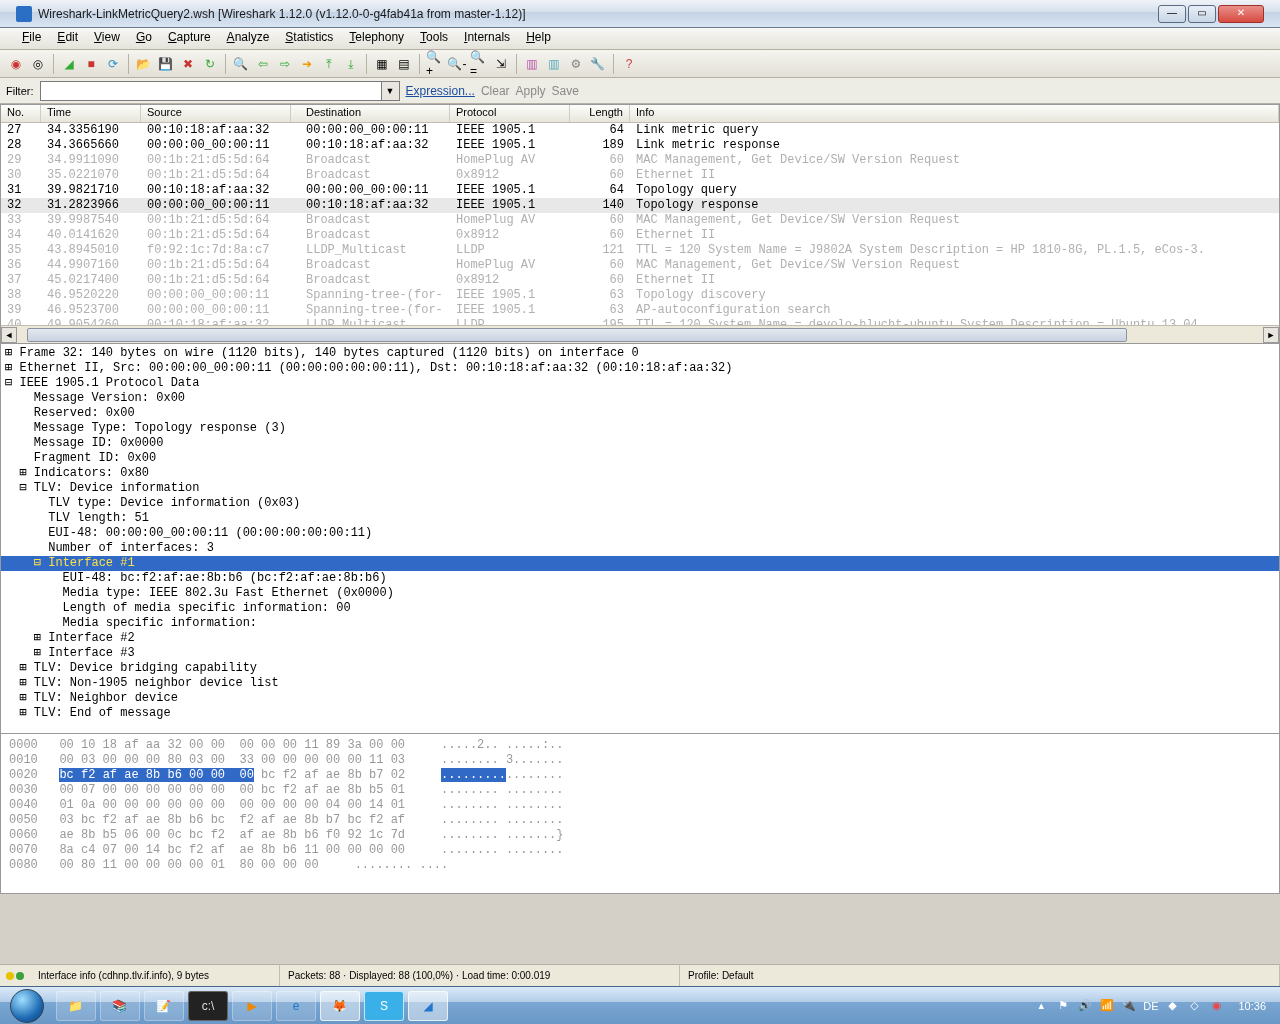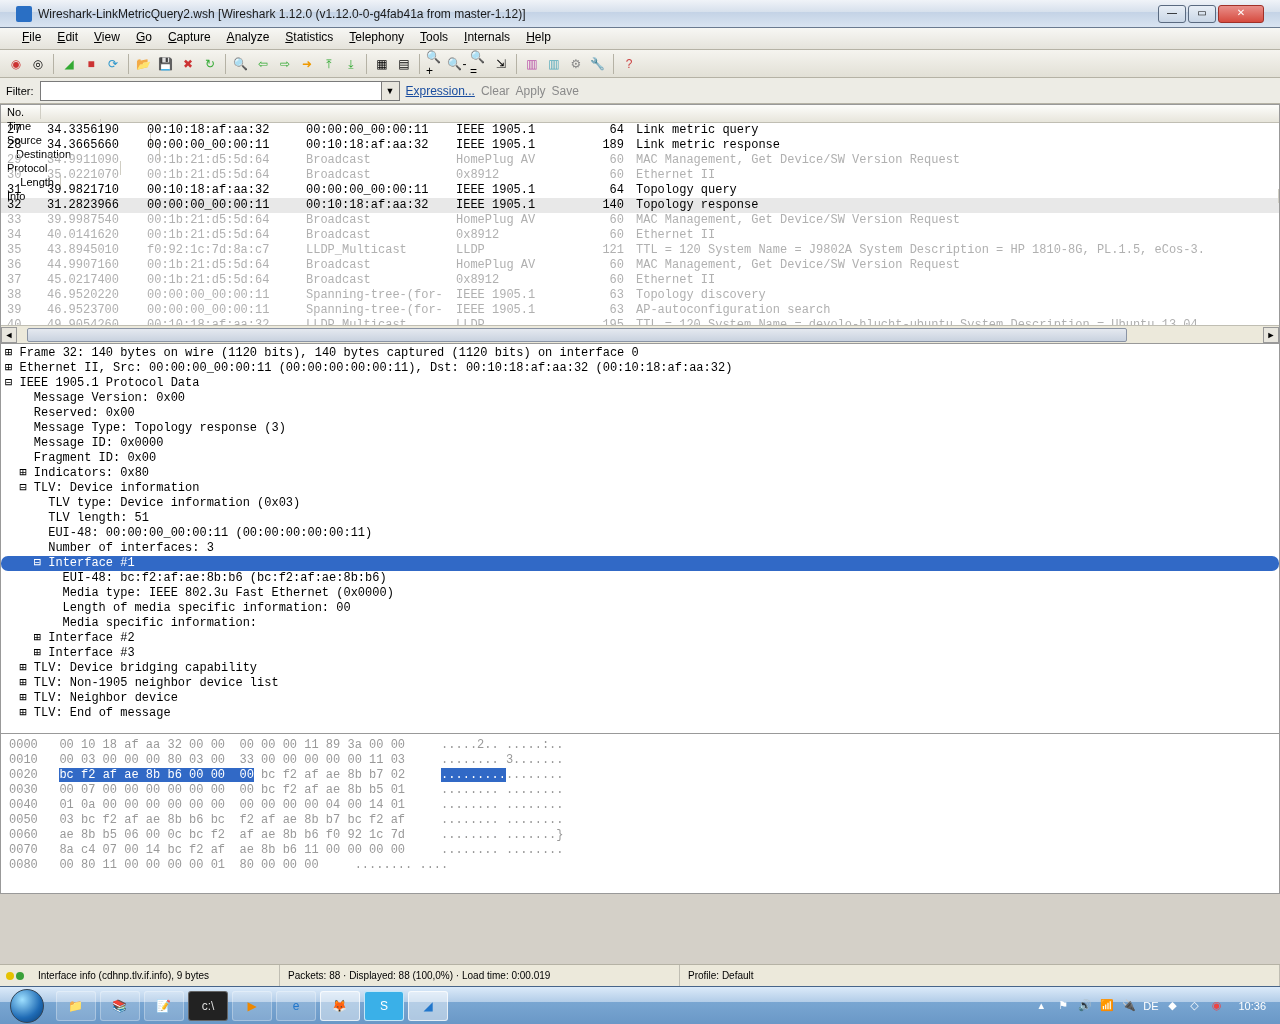--- a/index.html
+++ b/index.html
@@ -16,34 +16,34 @@
 .tool-btn { width: 20px; height: 20px; border: 1px solid transparent; border-radius:2px; display:flex; align-items:center; justify-content:center; font-size:12px; cursor:pointer;}
 .tool-sep { width:1px; height:20px; background:#b5b2a5; margin:0 3px;}
 .filterbar { background: #edece5; height: 26px; display:flex; align-items:center; padding: 2px 6px; gap:6px; border-bottom:1px solid #b5b2a5;}
 .filterbar label { font-size:11px;}
 .filter-input { flex: 0 0 360px; display:flex;}
 .filter-input input { flex:1; height:20px; border:1px solid #7a7a7a; padding:0 4px; font-size:11px;}
 .filter-input .dd { width:18px; height:20px; border:1px solid #7a7a7a; border-left:none; background:#e8e6de; text-align:center; line-height:18px; font-size:9px; cursor:pointer;}
 .filter-link { color:#1a4ea0; cursor:pointer; font-size:12px; text-decoration:underline;}
 .filter-link.dim { color:#8a8a8a; text-decoration:none; }
 .packet-list-wrap { background:white; border:1px solid #999; height: 240px; overflow:hidden; position:relative; }
-.packet-header { display:flex; background:linear-gradient(to bottom,#fdfdfb,#e7e5db); border-bottom:1px solid #c0beb3; height:18px; font-size:11px;flex-direction:column;}
+.packet-header { display:flex; background:linear-gradient(to bottom,#fdfdfb,#e7e5db); border-bottom:1px solid #c0beb3; height:18px; font-size:11px;}
 .packet-header div { padding:1px 6px; border-right:1px solid #d0cec4;}
 .col-no { width:40px;} .col-time{width:100px;} .col-src{width:150px;} .col-dst{width:150px;margin-left:9px;} .col-proto{width:120px;} .col-len{width:60px; text-align:right;} .col-info{flex:1;}
 .packet-rows { font-family: "Courier New", monospace; font-size: 12px; height: 202px; overflow:hidden;}
 .prow { display:flex; white-space:pre; height:15px; line-height:15px;}
 .prow > div { padding: 0 6px; overflow:hidden;}
 .prow.dim { color:#b0b0b0;}
 .prow.dark { color:#000;}
 .prow.sel { background:#e8e8e8;}
 .hsbar { height:18px; background:#ece9db; border-top:1px solid #c0beb3; display:flex; align-items:center;}
 .hsbar .thumb{ height:14px; background:linear-gradient(to bottom,#e5e9f0,#c9d2df); border:1px solid #8a94a5; border-radius:2px; margin-left:10px; width:1100px;}
 .hsbar .arrow{ width:16px; height:16px; border:1px solid #999; background:#e8e6de; text-align:center; font-size:9px; line-height:14px; cursor:pointer;}
 .details-pane { background:white; border:1px solid #999; border-top:none; height:390px; overflow:auto; font-family:"Courier New", monospace; font-size:12px; padding:2px 4px; line-height:15px; white-space:pre;}
-.details-pane .selrow { background:#3169c6; color:#ffffff; display:block; margin-left:-4px; margin-right:-4px; padding-left:4px;border-radius:7px;}
+.details-pane .selrow { background:#3169c6; color:#fde047; display:block; margin-left:-4px; margin-right:-4px; padding-left:4px;}
 .bytes-pane { background:white; border:1px solid #999; border-top:none; height:160px; font-family:"Courier New", monospace; font-size:12px; padding:4px 8px; line-height:15px; color:#999;}
 .bytes-pane .hl { background:#3169c6; color:white;}
 .bytes-pane .hl-ascii { background:#3169c6; color:white;}
 .bline { white-space:pre;}
 .statusbar { position:absolute; bottom:38px; left:0; right:0; height:22px; background:#ece9db; border-top:1px solid #b5b2a5; display:flex; align-items:center; font-size:10px;}
 .status-seg { border-right:1px solid #c0beb3; padding:0 8px; height:100%; display:flex; align-items:center;}
 .status-dots { display:flex; gap:2px; padding:0 6px;}
 .status-dots span{width:8px;height:8px;border-radius:50%;display:inline-block;}
 .taskbar { position:absolute; bottom:0; left:0; right:0; height:38px; background:linear-gradient(to bottom,#dbeaf9 0%, #b3cde8 40%, #79a6d2 41%, #6a98c7 100%); display:flex; align-items:center; border-top:1px solid #476489;}
 .start-orb{width:54px; height:38px; display:flex; align-items:center; justify-content:center;}

